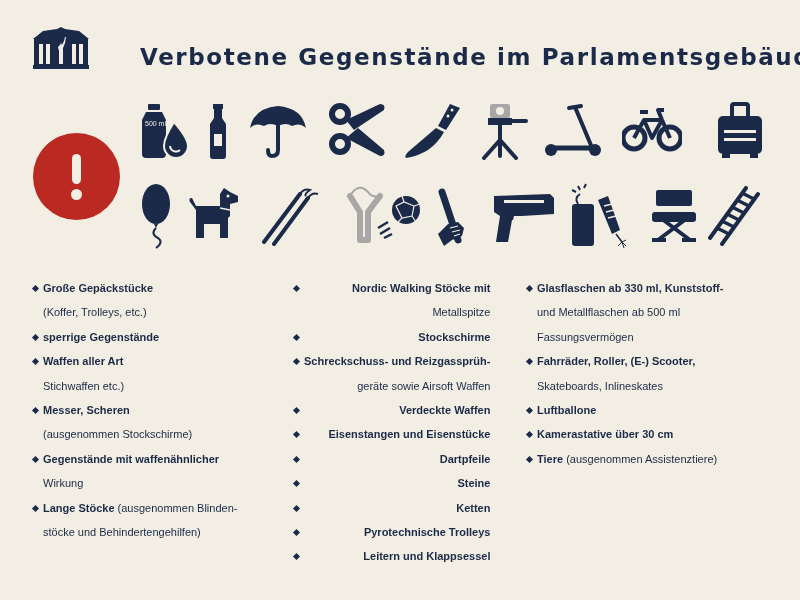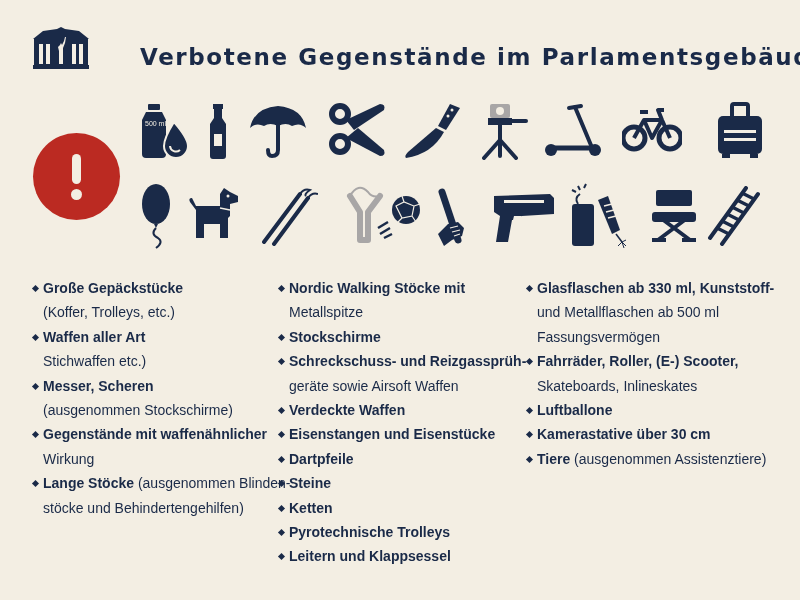--- a/index.html
+++ b/index.html
@@ -18,21 +18,21 @@
       font-family: "DejaVu Sans", sans-serif;
     }
     .alert {
       position: absolute; left: 33px; top: 133px; width: 87px; height: 87px;
       border-radius: 50%; background: #bb2a22;
     }
     .alert .bar { position: absolute; left: 39px; top: 21px; width: 9px; height: 30px; background: #f3eee3; border-radius: 5px; }
     .alert .dot { position: absolute; left: 38px; top: 56px; width: 11px; height: 11px; background: #f3eee3; border-radius: 50%; }
     .icon { position: absolute; width: 60px; height: 60px; }
     .icon svg { width: 100%; height: 100%; display: block; }
-    .col { position: absolute; top: 276px; font-size: 14px; line-height: 24.4px; }
+    .col { position: absolute; top: 276px; font-size: 11px; line-height: 24.4px; }
     .col .item { position: relative; padding-left: 11px; }
     .col .item::before {
       content: ""; position: absolute; left: 1px; top: 10px;
       width: 5px; height: 5px; background: #1a2a48; transform: rotate(45deg);
     }
     .col .sub { padding-left: 11px; font-weight: normal; }
     .b { font-weight: bold; }
     .n { font-weight: normal; }
   </style>
 </head>
@@ -199,31 +199,32 @@
 <div class="icon" style="left:706px;top:186px;">
   <svg viewBox="0 0 60 60">
     <path d="M40,2 L4,52 M52,8 L16,58" stroke="#1a2a48" stroke-width="4" stroke-linecap="round"></path>
     <path d="M36,7 L48,13 M31,14 L43,20 M26,21 L38,27 M21,28 L33,34 M16,35 L28,41 M11,42 L23,48" stroke="#1a2a48" stroke-width="3.5"></path>
   </svg>
 </div>
 
 <div class="col" style="left:32px;">
   <div class="item b">Große Gepäckstücke</div>
   <div class="sub">(Koffer, Trolleys, etc.)</div>
+  <div class="item b">sperrige Gegenstände</div>
   <div class="item b">Waffen aller Art</div>
   <div class="sub">Stichwaffen etc.)</div>
   <div class="item b">Messer, Scheren</div>
   <div class="sub">(ausgenommen Stockschirme)</div>
   <div class="item b">Gegenstände mit waffenähnlicher</div>
   <div class="sub b">Wirkung</div>
   <div class="item"><span class="b">Lange Stöcke</span><span class="n"> (ausgenommen Blinden-</span></div>
   <div class="sub">stöcke und Behindertengehilfen)</div>
 </div>
 
-<div class="col" style="left:278px;">
+<div class="col" style="left:293px;text-align:right;">
   <div class="item b">Nordic Walking Stöcke mit</div>
   <div class="sub b">Metallspitze</div>
   <div class="item b">Stockschirme</div>
   <div class="item b">Schreckschuss- und Reizgassprüh-</div>
   <div class="sub b">geräte sowie Airsoft Waffen</div>
   <div class="item b">Verdeckte Waffen</div>
   <div class="item b">Eisenstangen und Eisenstücke</div>
   <div class="item b">Dartpfeile</div>
   <div class="item b">Steine</div>
   <div class="item b">Ketten</div>

